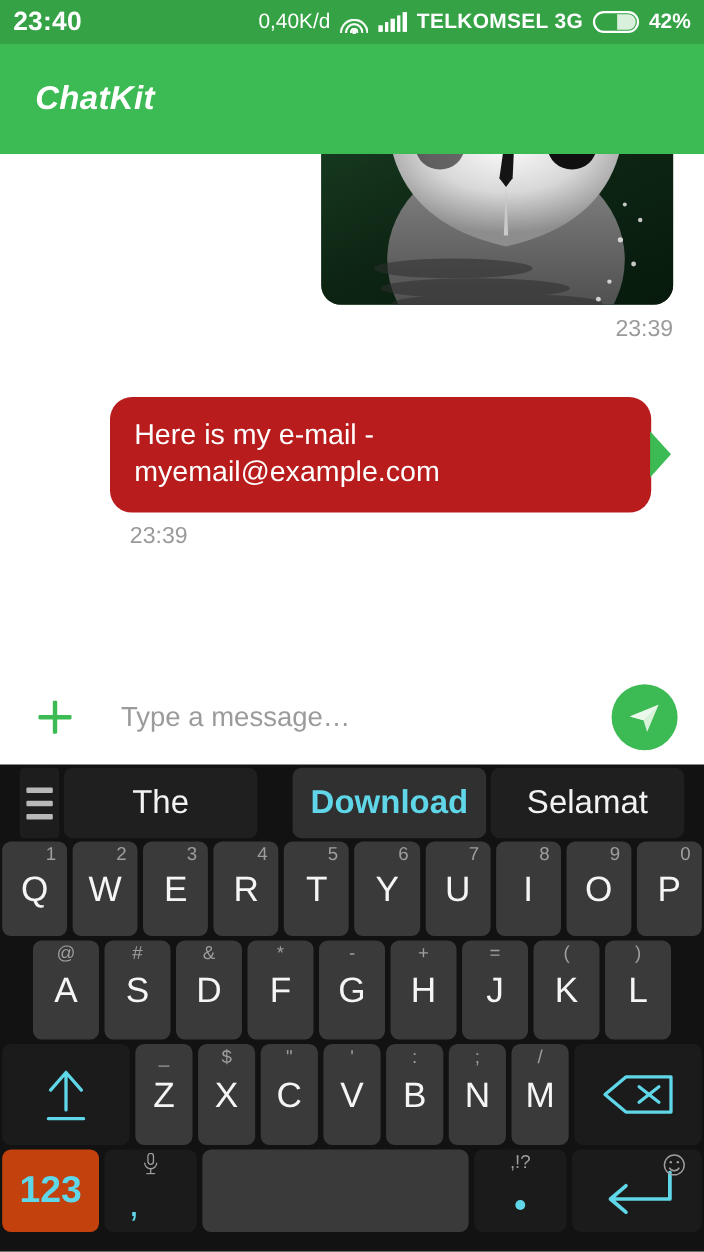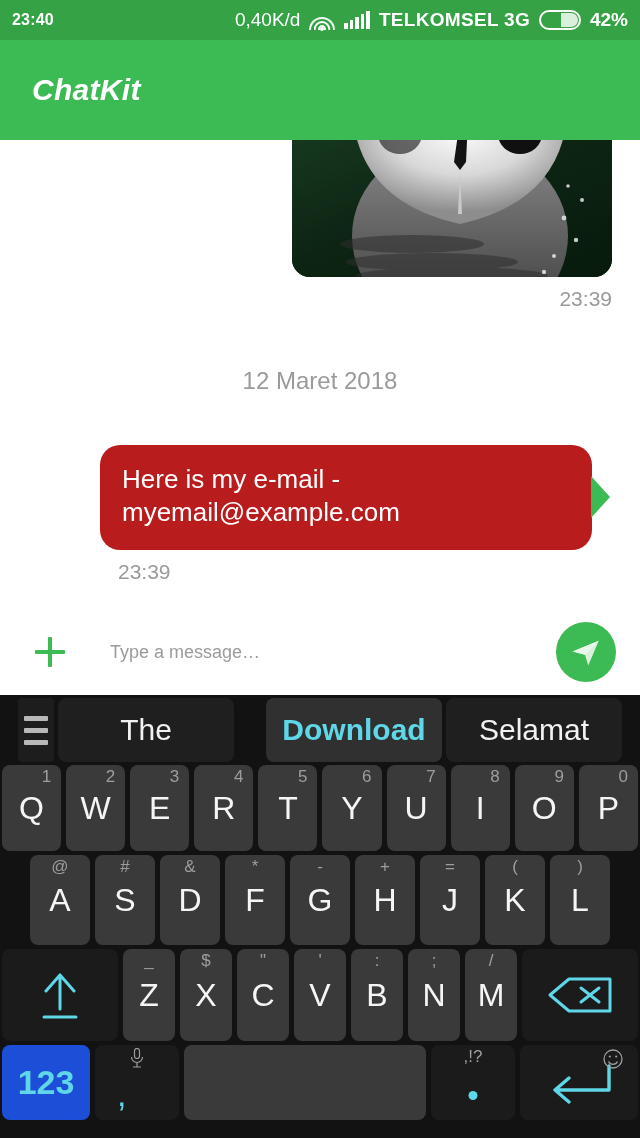--- a/index.html
+++ b/index.html
@@ -10,21 +10,21 @@
     overflow: hidden;
   }
   #app { position: relative; width: 640px; height: 1138px; display: flex; flex-direction: column; }
 
   
   .statusbar {
     height: 40px; background: #36a246;
     display: flex; align-items: center;
     padding: 0 12px; color: #fff; flex: 0 0 40px;
   }
-  .sb-time { font-size: 16px; font-weight: bold; letter-spacing: .2px; }
+  .sb-time { font-size: 24px; font-weight: bold; letter-spacing: .2px; }
   .sb-right { margin-left: auto; display: flex; align-items: center; gap: 9px; }
   .sb-rate { font-size: 19px; font-weight: normal; }
   .sb-carrier { font-size: 19px; font-weight: bold; letter-spacing: .3px; }
   .sb-pct { font-size: 19px; font-weight: bold; }
 
   .wifi { position: relative; width: 26px; height: 19px; }
   .wifi i { position: absolute; left: 50%; bottom: 0; transform: translateX(-50%);
             border: 2.5px solid #fff; border-bottom: none;
             border-radius: 50% 50% 0 0 / 100% 100% 0 0; }
   .wifi i:nth-child(1) { width: 26px; height: 13px; opacity: .95; }
@@ -85,21 +85,21 @@
 
   
   .inputbar { flex: 0 0 86px; background: #fff; display: flex; align-items: center;
               padding: 0 24px 0 30px; }
   .plus { width: 40px; height: 40px; position: relative; flex: 0 0 40px; }
   .plus::before, .plus::after { content: ""; position: absolute; background: #3cba54; border-radius: 1px; }
   .plus::before { left: 50%; top: 5px; bottom: 5px; width: 4px; transform: translateX(-50%); }
   .plus::after  { top: 50%; left: 5px; right: 5px; height: 4px; transform: translateY(-50%); }
 
   .msg-input { flex: 1 1 auto; border: none; outline: none; background: transparent;
-               font-family: "Liberation Sans", sans-serif; font-size: 18px; color: #0c4a6e;
+               font-family: "Liberation Sans", sans-serif; font-size: 25px; color: #0c4a6e;
                padding-left: 40px; }
   .msg-input::placeholder { color: #9b9b9b; }
 
   .send { flex: 0 0 60px; width: 60px; height: 60px; border-radius: 50%;
           background: #3cba54; display: flex; align-items: center; justify-content: center; }
   .send svg { width: 34px; height: 34px; }
 
   
   .keyboard { flex: 0 0 443px; background: #121212; display: flex; flex-direction: column; }
 
@@ -126,21 +126,21 @@
     color: #f5f5f5; font-size: 32px;
   }
   .key .hint {
     position: absolute; top: 2px; right: 10px;
     font-size: 17px; color: #9e9e9e; font-weight: normal;
   }
   .key .hint.center { right: auto; left: 50%; transform: translateX(-50%); }
   .key.cyan { color: #5fd7e8; }
   .key.shift { flex: 0 0 116px; background: #1b1b1b; }
   .key.bksp  { flex: 0 0 116px; background: #1b1b1b; }
-  .key.num   { flex: 0 0 88px; background: #1d4ed8; font-size: 34px; font-weight: bold; }
+  .key.num   { flex: 0 0 88px; background: #c2410c; font-size: 34px; font-weight: bold; }
   .key.comma { flex: 0 0 84px; background: #1b1b1b; }
   .key.space { flex: 1 1 auto; background: #3a3a3a; }
   .key.period{ flex: 0 0 84px; background: #1b1b1b; }
   .key.enter { flex: 0 0 118px; background: #1b1b1b; }
 
   .key.comma .lbl { position: absolute; left: 22px; bottom: 6px; color: #5fd7e8; font-size: 34px; }
   .key.period .dot { width: 9px; height: 9px; border-radius: 50%; background: #5fd7e8;
                      position: absolute; left: 50%; bottom: 20px; transform: translateX(-50%); }
   .mic { position: absolute; top: 3px; left: 50%; transform: translateX(-50%);
          width: 15px; height: 20px; }
@@ -223,21 +223,20 @@
             <circle cx="262" cy="116" r="2"></circle>
               <circle cx="290" cy="60" r="2"></circle>
             <circle cx="252" cy="132" r="2.2"></circle>
               <circle cx="276" cy="46" r="1.8"></circle>
           </g>
         </svg>
       </div>
     </div>
     <div class="stamp right">23:39</div>
 
-    <div class="date-sep">12 Maret 2018</div>
 
     <div class="msg-out">
       <div class="bubble">
         <span>Here is my e-mail - myemail@example.com</span>
         <span class="tail"></span>
       </div>
     </div>
     <div class="stamp left">23:39</div>
 
   </div>

